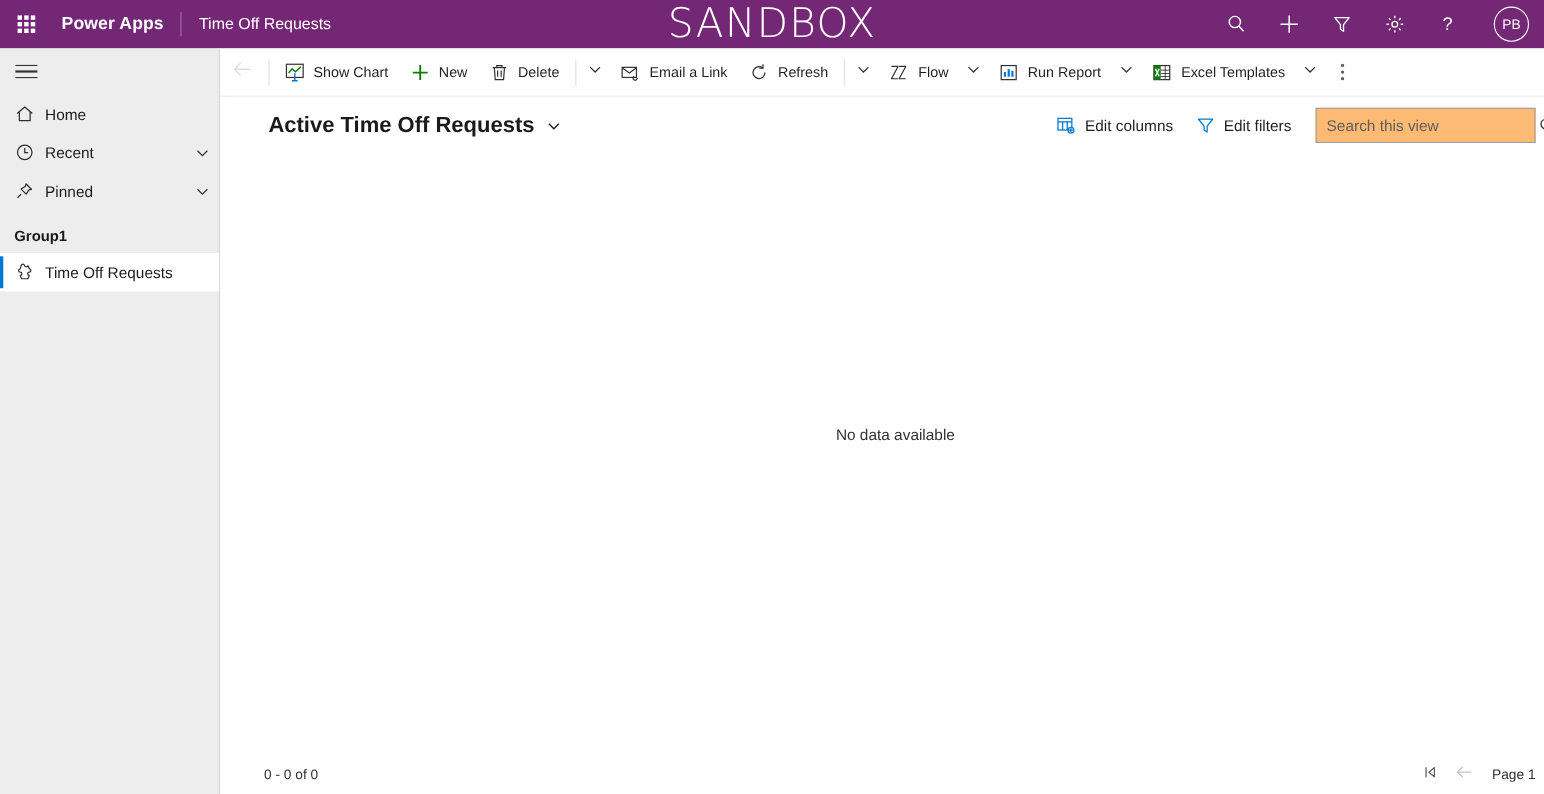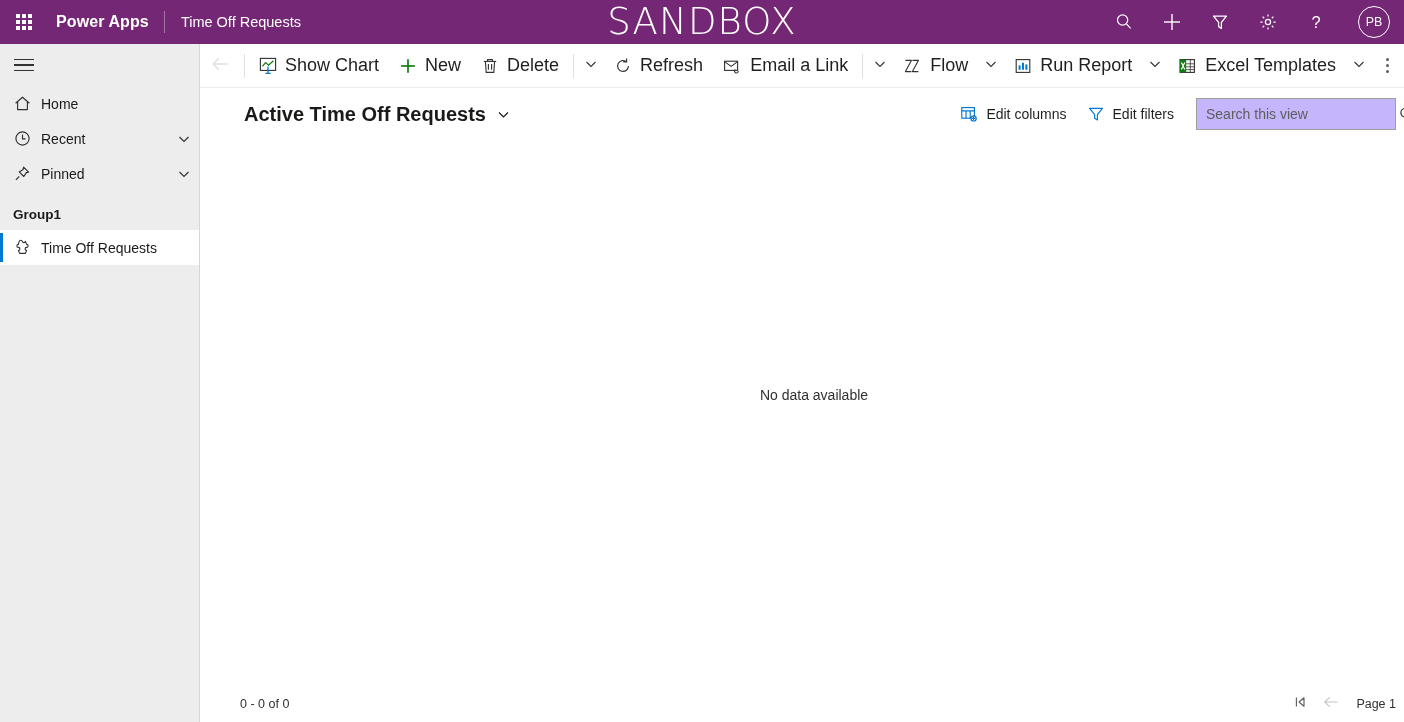--- a/index.html
+++ b/index.html
@@ -125,21 +125,21 @@
   }
   .backbtn {
     width: 40px; height: 44px;
     display: flex; align-items: center; justify-content: center;
     cursor: pointer;
   }
   .vsep { width: 1px; height: 24px; background: #e1dfdd; margin: 0 4px; }
   .cmd {
     height: 44px; display: flex; align-items: center;
     padding: 0 10px; cursor: pointer;
-    font-size: 18px; color: #201f1e; white-space: nowrap;
+    font-size: 13px; color: #201f1e; white-space: nowrap;
   }
   .cmd .cmd-ico { margin-right: 8px; display: flex; align-items: center; }
   .cmd-chev {
     height: 44px; width: 26px;
     display: flex; align-items: center; justify-content: center;
     cursor: pointer;
   }
   .overflow-btn {
     width: 32px; height: 44px;
     display: flex; flex-direction: column; align-items: center;
@@ -171,21 +171,21 @@
     font-size: 14px; color: #201f1e;
     cursor: pointer; padding: 0 10px; height: 32px;
     white-space: nowrap;
   }
   .vh-cmd .vh-ico { margin-right: 8px; display: flex; align-items: center; }
   .searchbox {
     width: 200px; height: 32px;
     border: 1px solid #a19f9d;
     display: flex; align-items: center;
     margin-left: 12px;
-    background: #c4b5fd;
+    background: #fdba74;
   }
   .searchbox input {
     flex: 1; border: none; outline: none;
     font-size: 14px; font-family: "Liberation Sans", sans-serif;
     color: #201f1e; padding-left: 9px; background: transparent;
   }
   .searchbox input::placeholder { color: #605e5c; }
   .search-ico { padding: 0 9px; display: flex; align-items: center; cursor: pointer; }
 
   
@@ -421,39 +421,39 @@
   <div class="cmd-chev">
     <span>
       <svg width="14" height="14" viewBox="0 0 14 14">
         <path d="M2.5 5 L7 9.5 L11.5 5" fill="none" stroke="#323130" stroke-width="1.1"></path>
       </svg>
     </span>
   </div>
 
   <div class="cmd">
     <span class="cmd-ico">
-      <svg width="18" height="18" viewBox="0 0 18 18">
-        <path d="M14.4 9 a5.4 5.4 0 1 1 -2.2 -4.35" fill="none" stroke="#323130" stroke-width="1.15"></path>
-        <path d="M12.6 1.5 V4.9 H9.2" fill="none" stroke="#323130" stroke-width="1.15"></path>
-      </svg>
-    </span>
-    <span>Refresh</span>
-  </div>
-
-  <div class="cmd">
-    <span class="cmd-ico">
       <svg width="19" height="18" viewBox="0 0 19 18">
         <g fill="none" stroke="#323130" stroke-width="1.1">
           <rect x="1.6" y="4.2" width="13" height="9.2"></rect>
           <path d="M1.6 4.6 L8.1 9.4 L14.6 4.6"></path>
           <path d="M12.4 12.4 a1.9 1.9 0 1 0 2.9 1.6"></path>
         </g>
       </svg>
     </span>
     <span>Email a Link</span>
+  </div>
+
+  <div class="cmd">
+    <span class="cmd-ico">
+      <svg width="18" height="18" viewBox="0 0 18 18">
+        <path d="M14.4 9 a5.4 5.4 0 1 1 -2.2 -4.35" fill="none" stroke="#323130" stroke-width="1.15"></path>
+        <path d="M12.6 1.5 V4.9 H9.2" fill="none" stroke="#323130" stroke-width="1.15"></path>
+      </svg>
+    </span>
+    <span>Refresh</span>
   </div>
   <div class="vsep"></div>
   <div class="cmd-chev">
     <span>
       <svg width="14" height="14" viewBox="0 0 14 14">
         <path d="M2.5 5 L7 9.5 L11.5 5" fill="none" stroke="#323130" stroke-width="1.1"></path>
       </svg>
     </span>
   </div>
 

